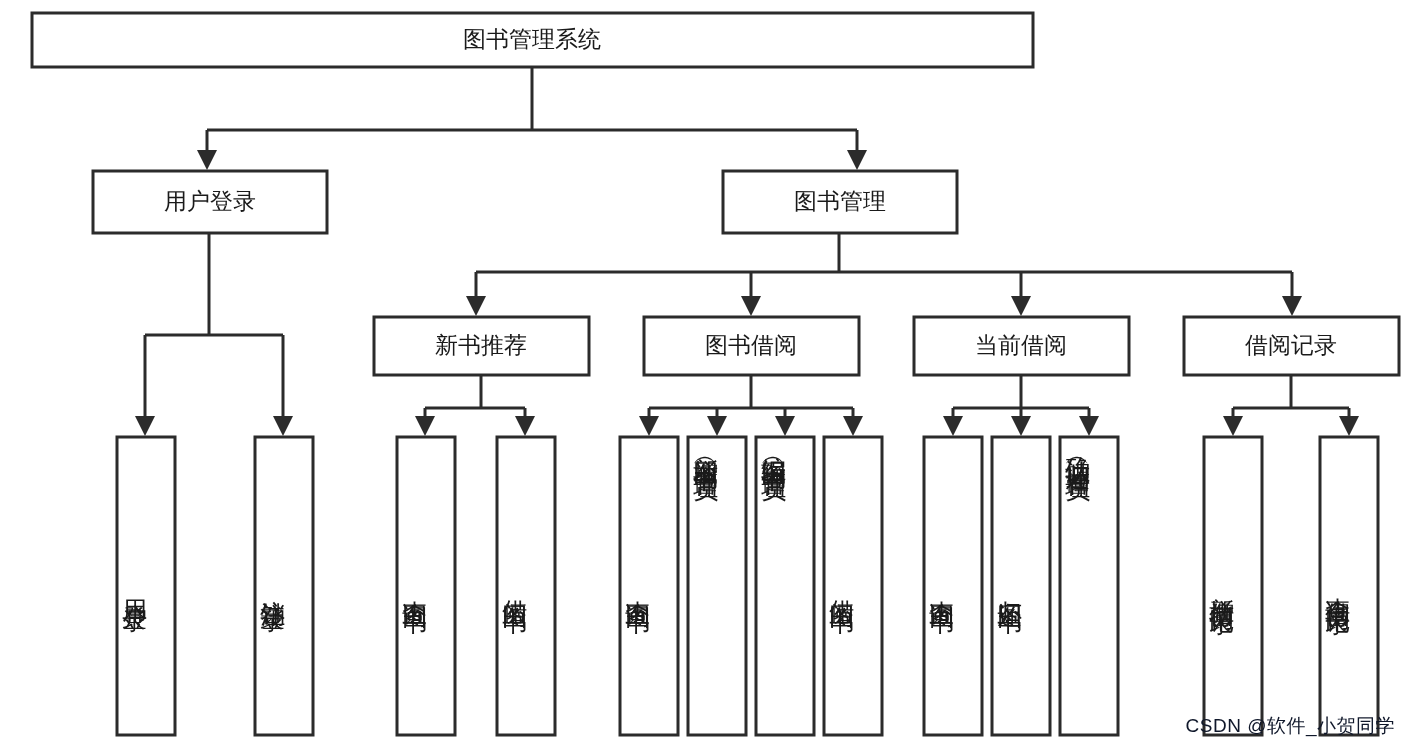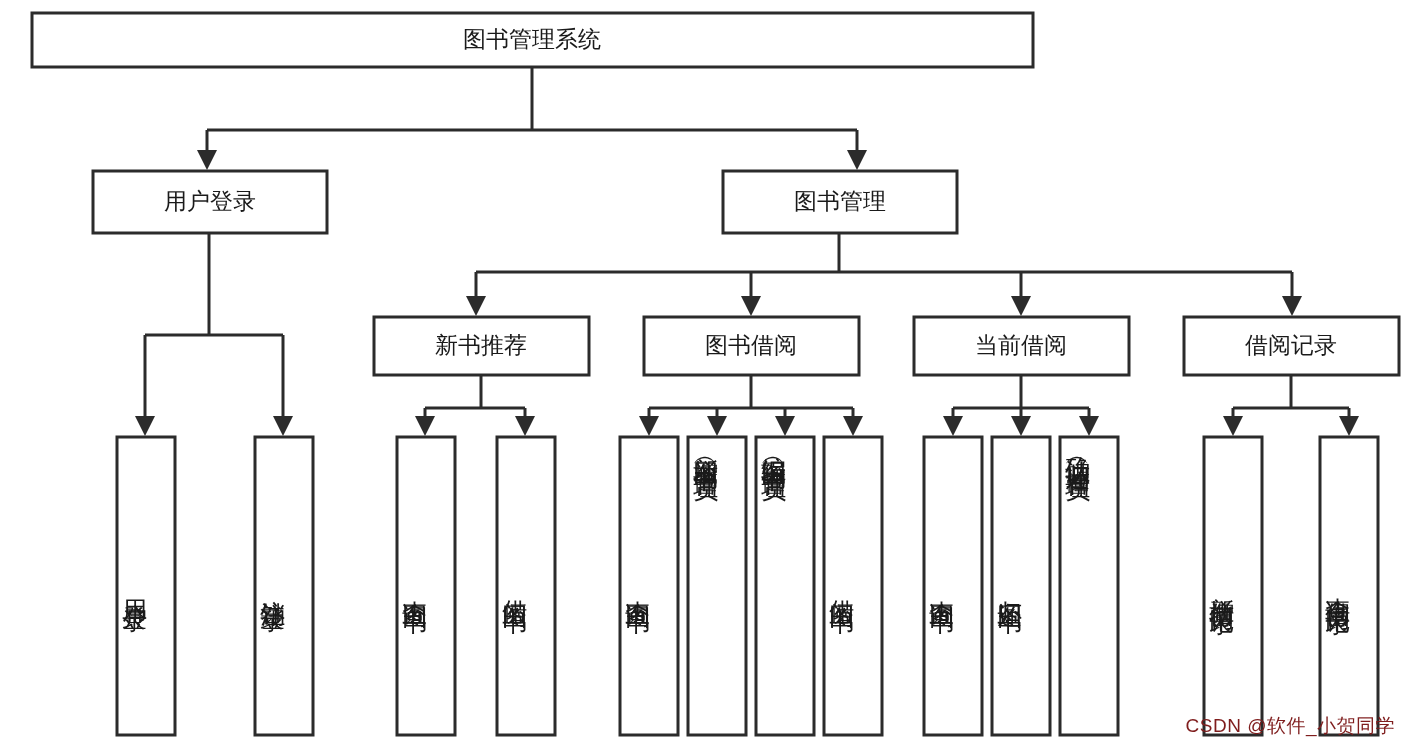--- a/index.html
+++ b/index.html
@@ -71,21 +71,21 @@
     letter-spacing: 3px;
     white-space: nowrap;
     text-align: center;
   }
   .watermark {
     position: absolute;
     right: 12px;
     bottom: 8px;
     font-family: "Liberation Sans", "DejaVu Sans", sans-serif;
     font-size: 19px;
-    color: #7f1d1d;
+    color: #0f172a;
     letter-spacing: 0.5px;
     white-space: nowrap;
     margin-left: 24px;
   }
 </style>
 </head>
 <body>
 
 <div id="diagram-root">
 

